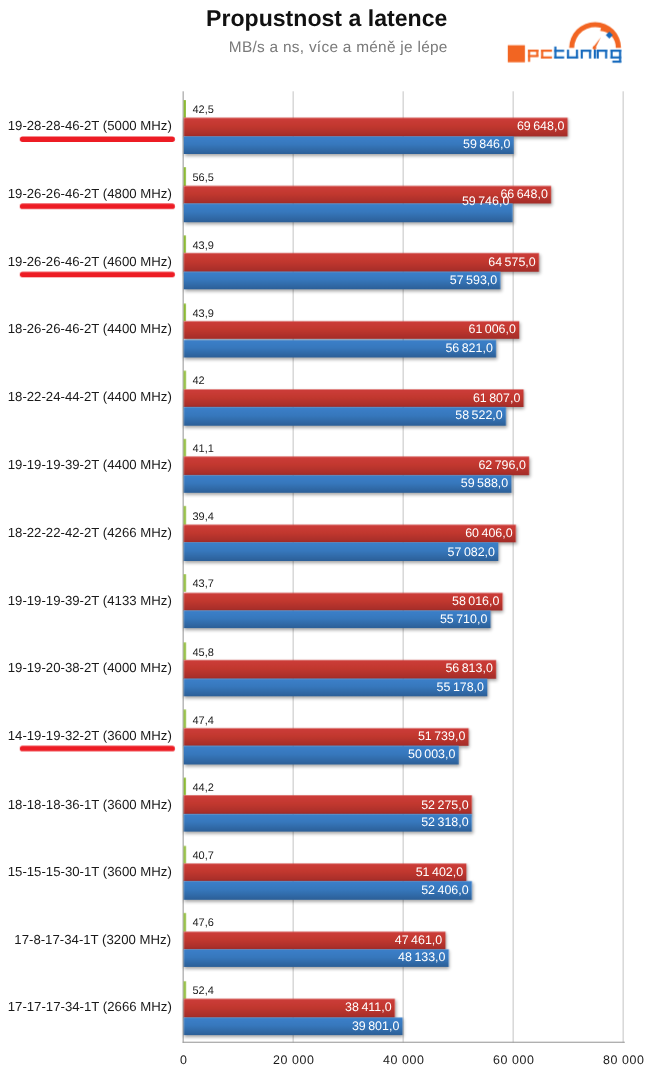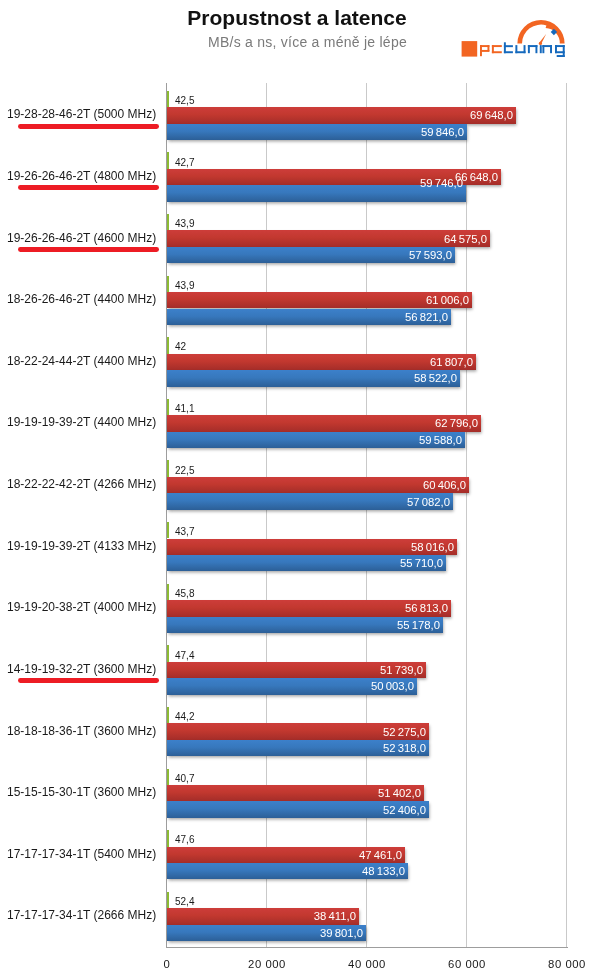--- a/index.html
+++ b/index.html
@@ -96,21 +96,21 @@
 <div class="gridline" style="left:300.5px"></div>
 <div class="gridline" style="left:400.6px"></div>
 <div class="bottomline" style="bottom:0px"></div>
 <div class="bar green" style="top:7.5px;left:1.20px;width:1.80px;height:16.4px"></div>
 <div class="glabel" style="left:9.4px;top:11.7px">42,5</div>
 <div class="bar red" style="top:23.9px;width:348.41px;height:16.4px"></div>
 <div class="vlabel" style="left:347.0px;top:27.1px;transform:translateX(-100%)">69 648,0</div>
 <div class="bar blue" style="top:40.4px;width:299.38px;height:16.4px"></div>
 <div class="vlabel" style="left:298.0px;top:43.6px;transform:translateX(-100%)">59 846,0</div>
 <div class="bar green" style="top:69.1px;left:1.20px;width:1.80px;height:16.4px"></div>
-<div class="glabel" style="left:9.4px;top:73.3px">42,7</div>
+<div class="glabel" style="left:9.4px;top:73.3px">56,5</div>
 <div class="bar red" style="top:85.6px;width:333.41px;height:16.4px"></div>
 <div class="vlabel" style="left:332.0px;top:88.8px;transform:translateX(-100%)">66 648,0</div>
 <div class="bar blue" style="top:102.0px;width:298.88px;height:16.4px"></div>
 <div class="vlabel" style="left:297.5px;top:95px;transform:translateX(-100%)">59 746,0</div>
 <div class="bar green" style="top:130.7px;left:1.20px;width:1.80px;height:16.4px"></div>
 <div class="glabel" style="left:9.4px;top:134.9px">43,9</div>
 <div class="bar red" style="top:147.2px;width:323.04px;height:16.4px"></div>
 <div class="vlabel" style="left:321.6px;top:150.4px;transform:translateX(-100%)">64 575,0</div>
 <div class="bar blue" style="top:163.6px;width:288.11px;height:16.4px"></div>
 <div class="vlabel" style="left:286.7px;top:166.8px;transform:translateX(-100%)">57 593,0</div>
@@ -126,21 +126,21 @@
 <div class="vlabel" style="left:307.8px;top:273.6px;transform:translateX(-100%)">61 807,0</div>
 <div class="bar blue" style="top:286.9px;width:292.76px;height:16.4px"></div>
 <div class="vlabel" style="left:291.4px;top:290.1px;transform:translateX(-100%)">58 522,0</div>
 <div class="bar green" style="top:315.6px;left:1.20px;width:1.80px;height:16.4px"></div>
 <div class="glabel" style="left:9.4px;top:319.8px">41,1</div>
 <div class="bar red" style="top:332.0px;width:314.14px;height:16.4px"></div>
 <div class="vlabel" style="left:312.7px;top:335.2px;transform:translateX(-100%)">62 796,0</div>
 <div class="bar blue" style="top:348.5px;width:298.09px;height:16.4px"></div>
 <div class="vlabel" style="left:296.7px;top:351.7px;transform:translateX(-100%)">59 588,0</div>
 <div class="bar green" style="top:377.2px;left:1.20px;width:1.80px;height:16.4px"></div>
-<div class="glabel" style="left:9.4px;top:381.4px">22,5</div>
+<div class="glabel" style="left:9.4px;top:381.4px">39,4</div>
 <div class="bar red" style="top:393.7px;width:302.18px;height:16.4px"></div>
 <div class="vlabel" style="left:300.8px;top:396.9px;transform:translateX(-100%)">60 406,0</div>
 <div class="bar blue" style="top:410.1px;width:285.55px;height:16.4px"></div>
 <div class="vlabel" style="left:284.2px;top:413.3px;transform:translateX(-100%)">57 082,0</div>
 <div class="bar green" style="top:438.8px;left:1.20px;width:1.80px;height:16.4px"></div>
 <div class="glabel" style="left:9.4px;top:443.0px">43,7</div>
 <div class="bar red" style="top:455.3px;width:290.23px;height:16.4px"></div>
 <div class="vlabel" style="left:288.8px;top:458.5px;transform:translateX(-100%)">58 016,0</div>
 <div class="bar blue" style="top:471.7px;width:278.69px;height:16.4px"></div>
 <div class="vlabel" style="left:277.3px;top:474.9px;transform:translateX(-100%)">55 710,0</div>
@@ -190,19 +190,19 @@
 <div class="rowlabel abs" style="top:294.2px">18-26-26-46-2T (4400 MHz)</div>
 <div class="rowlabel abs" style="top:355.8px">18-22-24-44-2T (4400 MHz)</div>
 <div class="rowlabel abs" style="top:417.4px">19-19-19-39-2T (4400 MHz)</div>
 <div class="rowlabel abs" style="top:479.0px">18-22-22-42-2T (4266 MHz)</div>
 <div class="rowlabel abs" style="top:540.6px">19-19-19-39-2T (4133 MHz)</div>
 <div class="rowlabel abs" style="top:602.3px">19-19-20-38-2T (4000 MHz)</div>
 <div class="rowlabel abs" style="top:663.9px">14-19-19-32-2T (3600 MHz)</div>
 <div class="underline abs" style="top:678.4px"></div>
 <div class="rowlabel abs" style="top:725.5px">18-18-18-36-1T (3600 MHz)</div>
 <div class="rowlabel abs" style="top:787.1px">15-15-15-30-1T (3600 MHz)</div>
-<div class="rowlabel abs" style="top:848.7px">17-17-17-34-1T (5400 MHz)</div>
+<div class="rowlabel abs" style="top:848.7px">17-8-17-34-1T (3200 MHz)</div>
 <div class="rowlabel abs" style="top:910.4px">17-17-17-34-1T (2666 MHz)</div>
 <div class="xtick abs" style="left:167.1px">0</div>
 <div class="xtick abs" style="left:267.1px">20 000</div>
 <div class="xtick abs" style="left:367.2px">40 000</div>
 <div class="xtick abs" style="left:467.2px">60 000</div>
 <div class="xtick abs" style="left:567.3px">80 000</div>
 
 </body></html>

